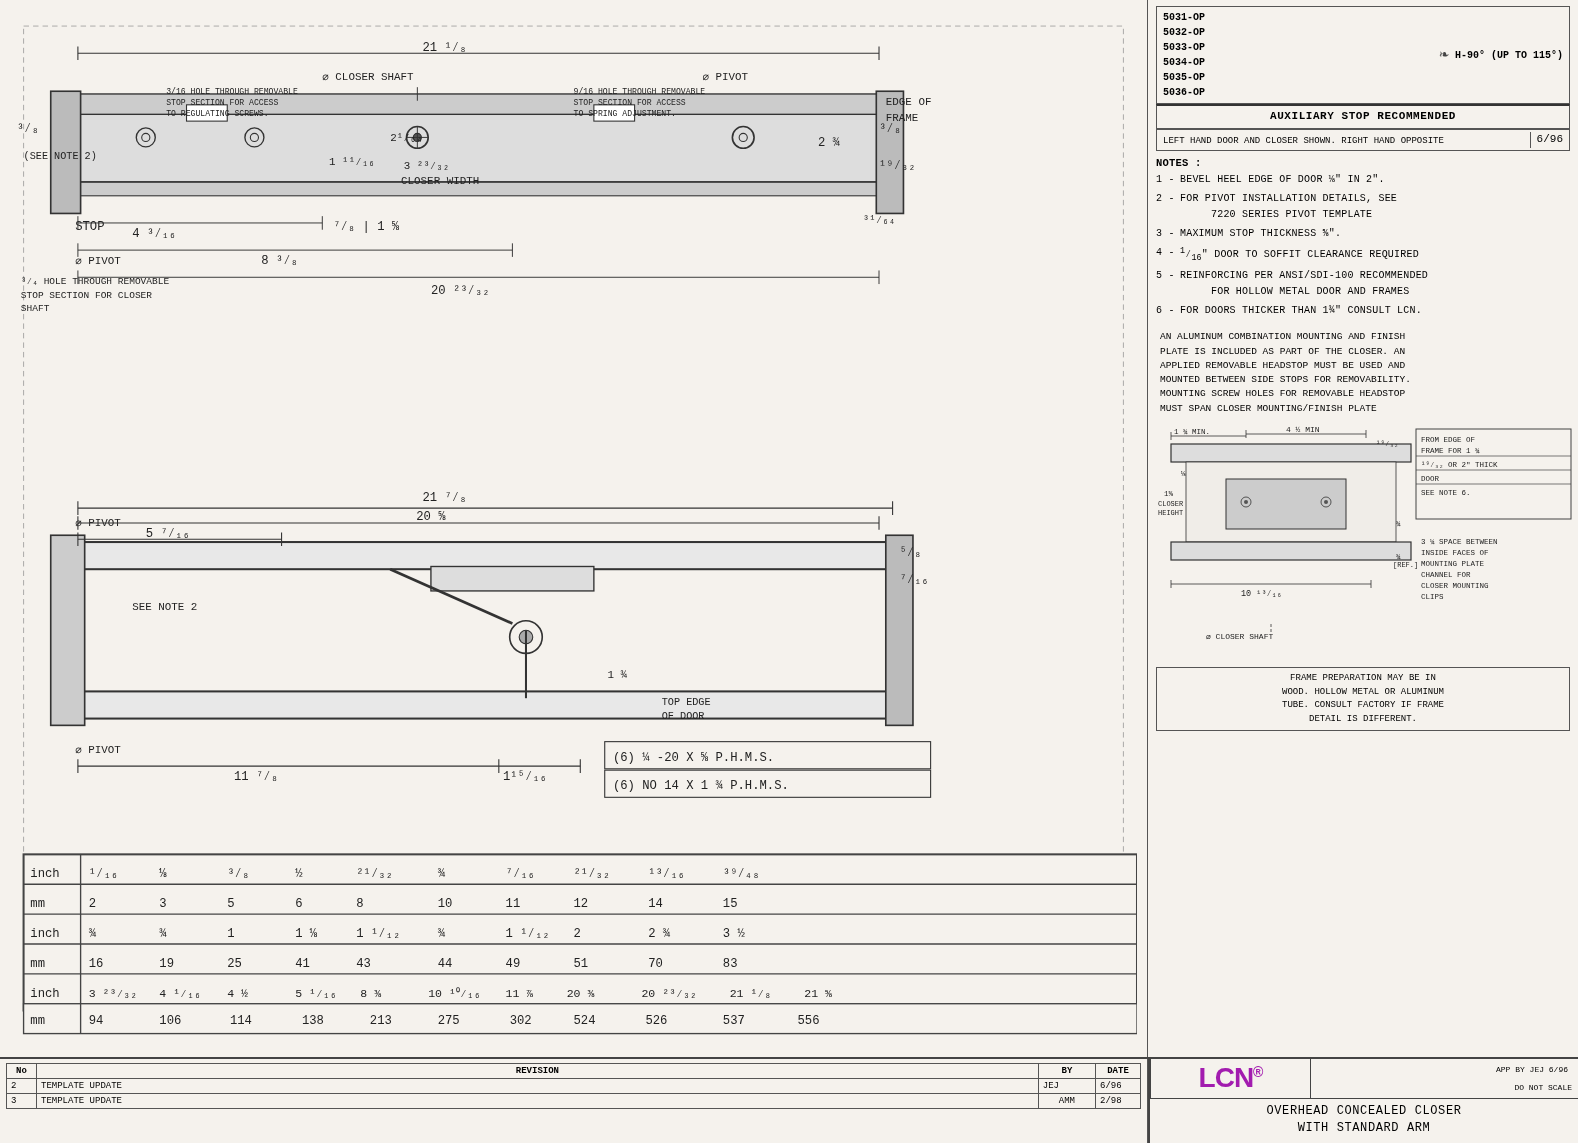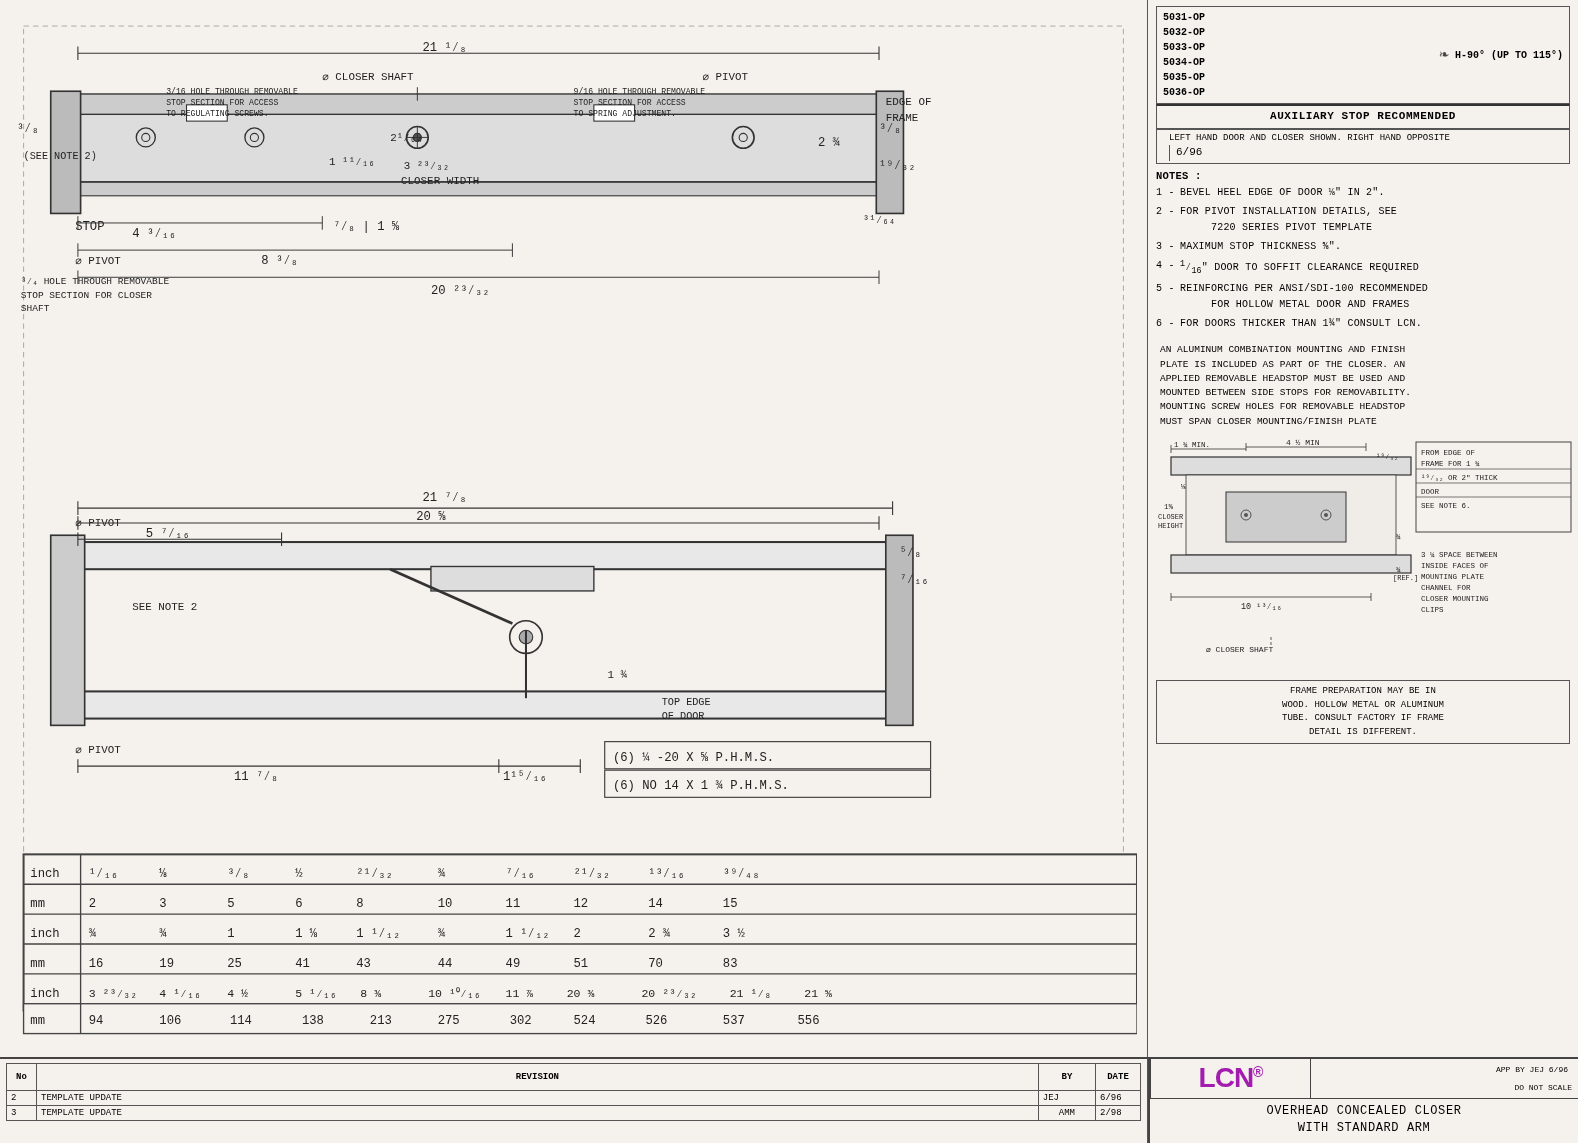--- a/index.html
+++ b/index.html
@@ -97,27 +97,26 @@
       border-top: 2px solid #333;
       padding: 3px 6px;
       font-size: 11px;
       font-weight: bold;
       text-align: center;
       letter-spacing: 0.05em;
       font-family: 'Courier New', Courier, monospace;
     }
     .lhd-box {
       border: 1px solid #555;
-      padding: 2px 12px;
+      padding: 2px 6px;
       font-size: 9.5px;
       font-family: 'Courier New', Courier, monospace;
       display: flex;
       justify-content: space-between;
-      align-items: flex-start;
-      flex-direction: column;
+      align-items: flex-end;
     }
     .lhd-date {
       border-left: 1px solid #555;
       padding-left: 6px;
       font-size: 11px;
     }
 
     
     .tr-top {
       display: flex;
@@ -595,21 +594,21 @@
 
   <div class="title-block">
 
     <div class="title-left">
 
       <table style="border-collapse:collapse; width:100%; font-size:9px; font-family:'Courier New',monospace;">
         <thead>
           <tr>
             <th style="border:1px solid #555; padding:2px 4px; width:30px;">No</th>
             <th style="border:1px solid #555; padding:2px 4px;">REVISION</th>
-            <th style="border:1px solid #555; padding:8px 4px; width:26px;">BY</th>
+            <th style="border:1px solid #555; padding:2px 4px; width:26px;">BY</th>
             <th style="border:1px solid #555; padding:2px 4px; width:45px;">DATE</th>
           </tr>
         </thead>
         <tbody>
           <tr>
             <td style="border:1px solid #555; padding:2px 4px;">2</td>
             <td style="border:1px solid #555; padding:2px 4px;">TEMPLATE UPDATE</td>
             <td style="border:1px solid #555; padding:2px 4px;">JEJ</td>
             <td style="border:1px solid #555; padding:2px 4px;">6/96</td>
           </tr>

